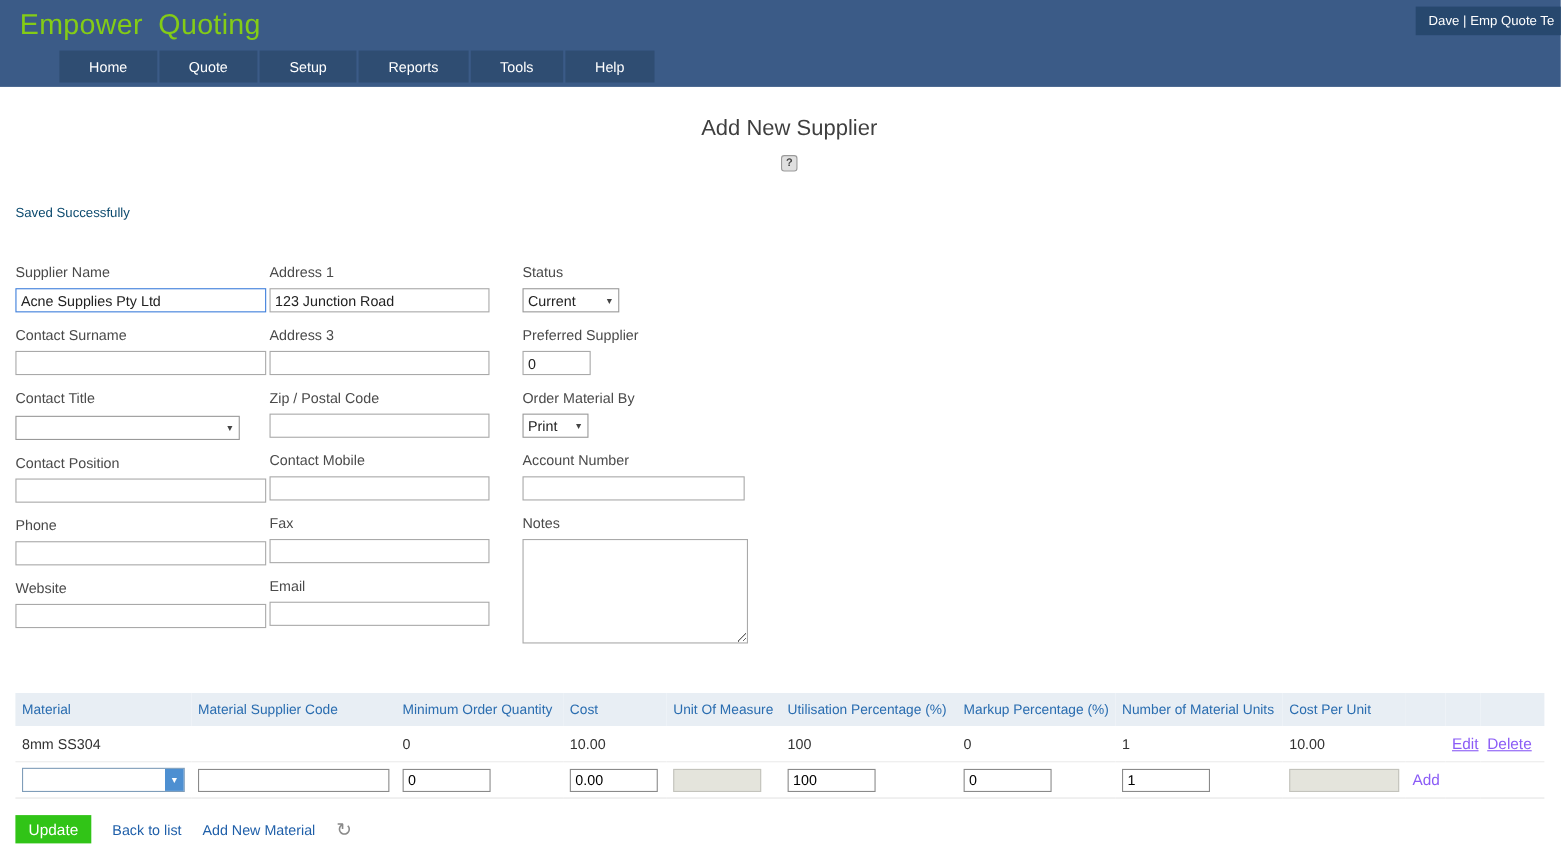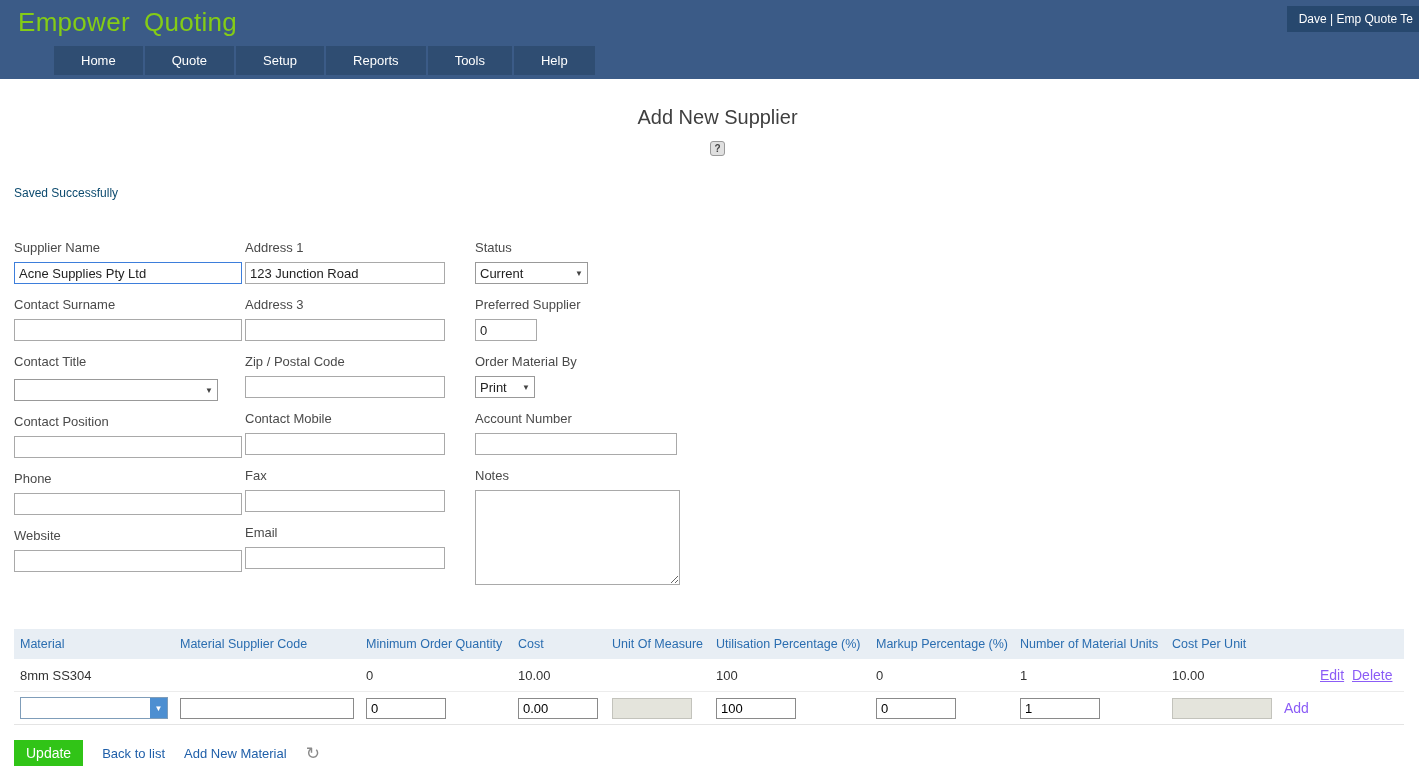--- a/index.html
+++ b/index.html
@@ -135,21 +135,21 @@
       </div>
       <div class="field">
         <label>Email</label>
         <input class="tinput" type="text" value="" style="">
       </div>
     </div>
 
     <div class="fcol3">
       <div class="field">
         <label>Status</label>
-        <div class="fake-select" style="width:113px;">
+        <div class="fake-select" style="width:88px;">
           <span>Current</span>
           <span class="arrow">▼</span>
         </div>
       </div>
       <div class="field">
         <label>Preferred Supplier</label>
         <input class="tinput" style="width: 62px;" type="text" value="0">
       </div>
       <div class="field">
         <label>Order Material By</label>

